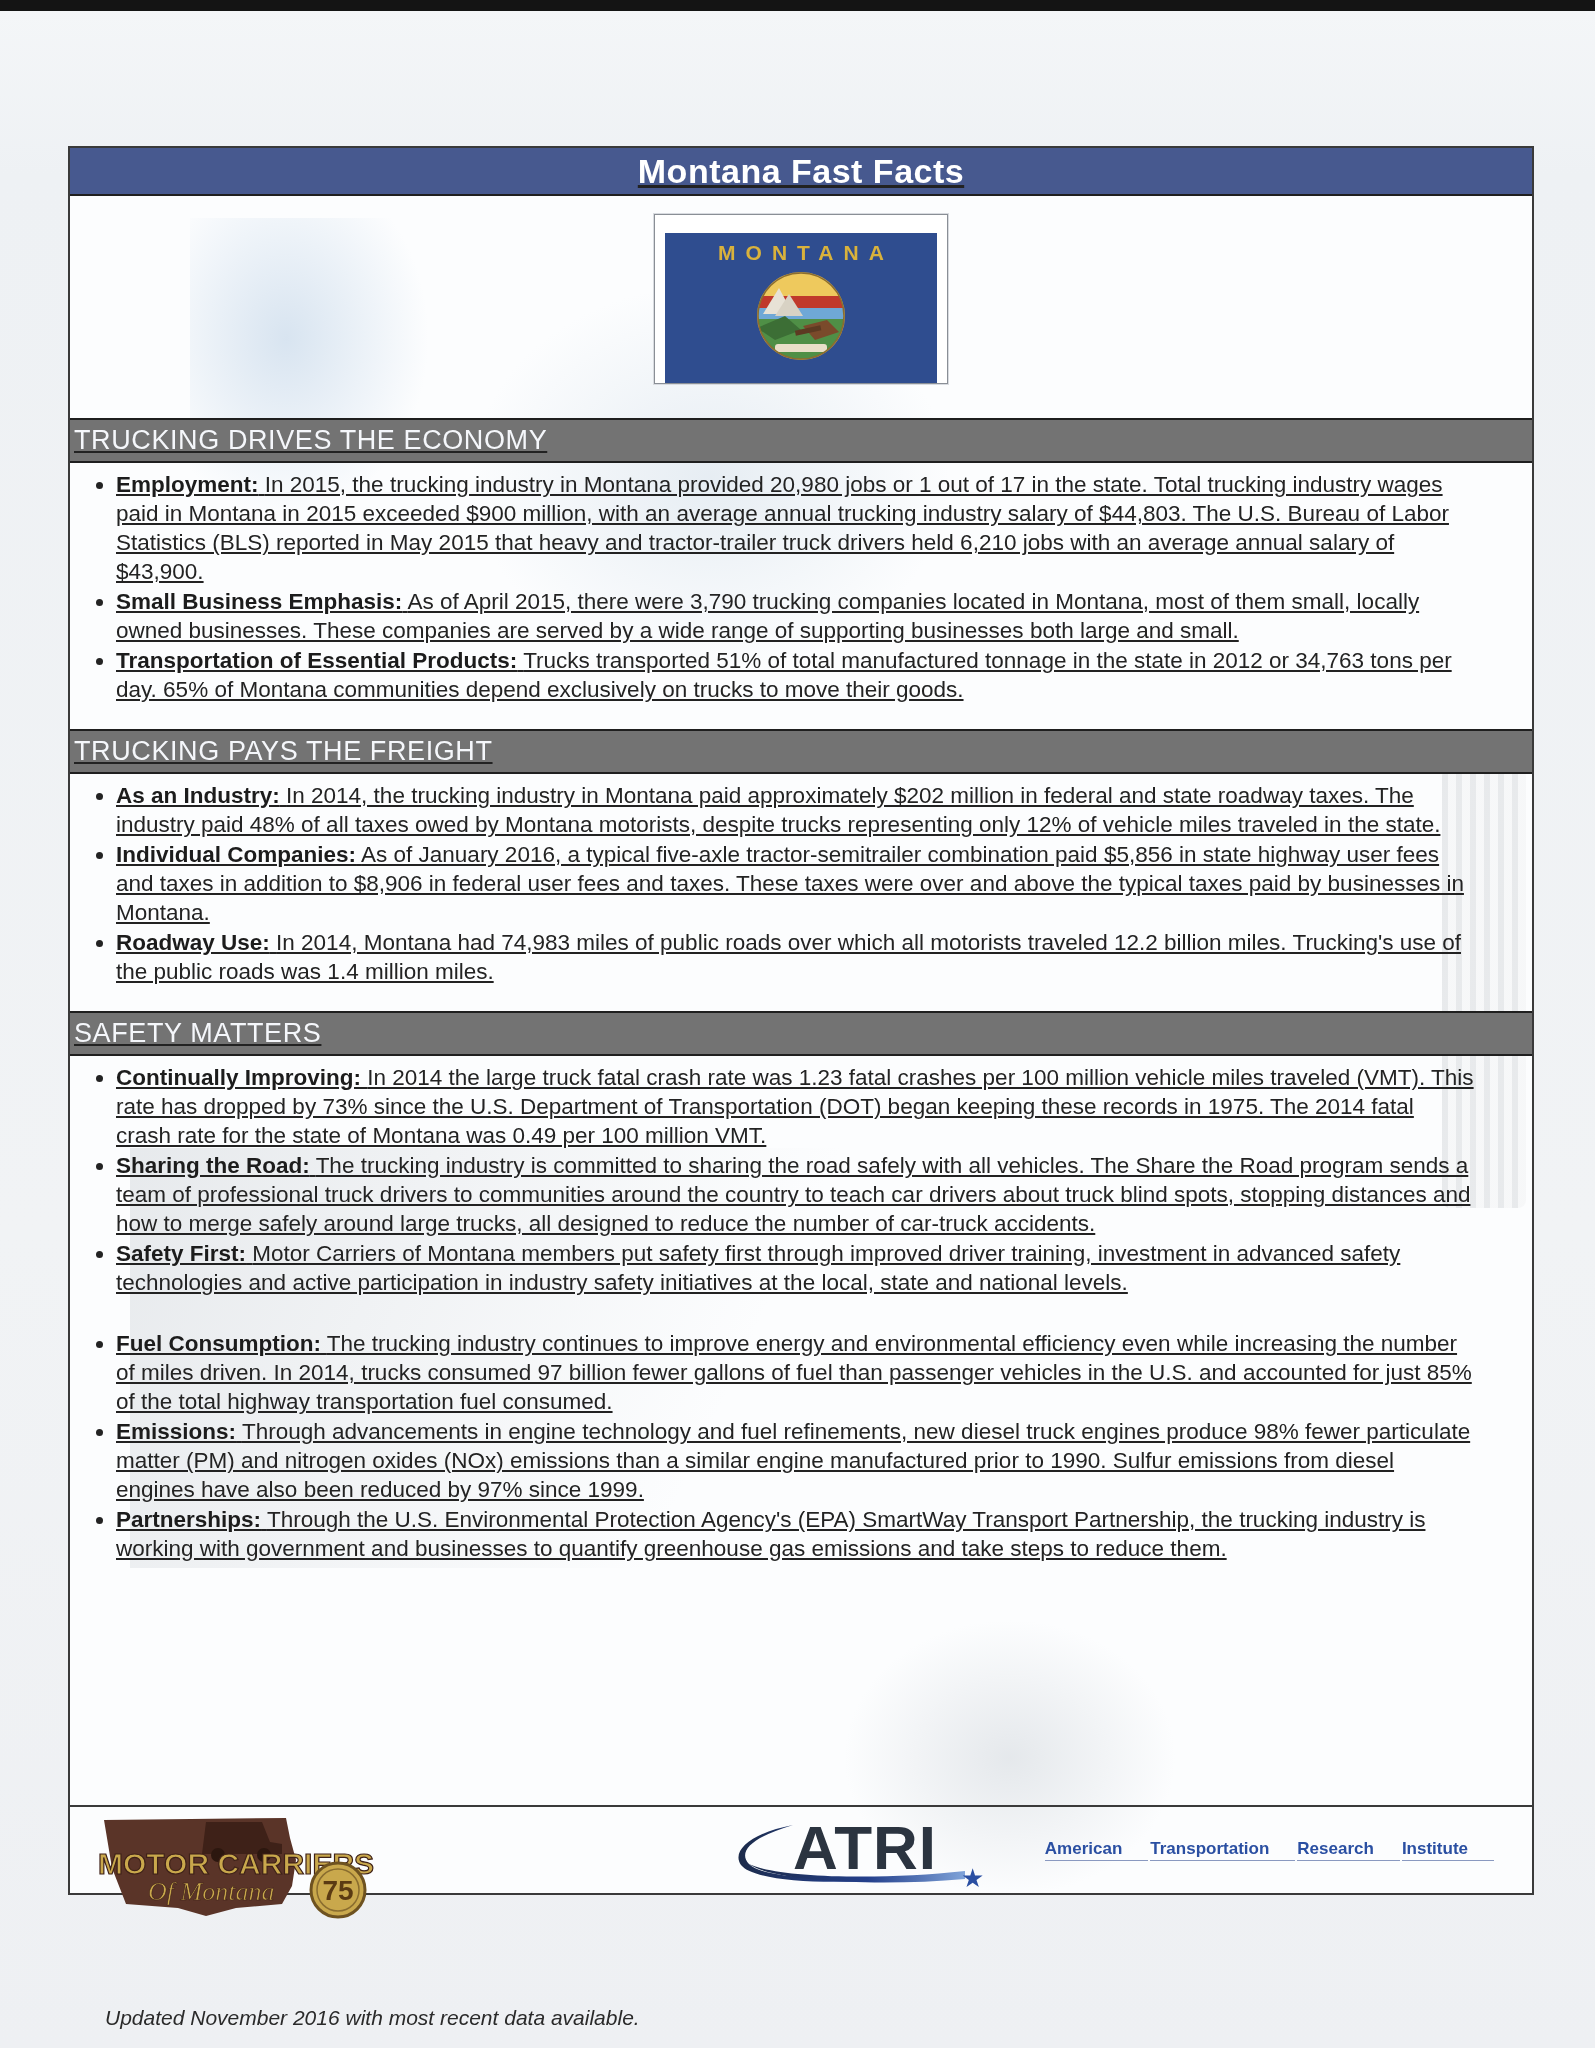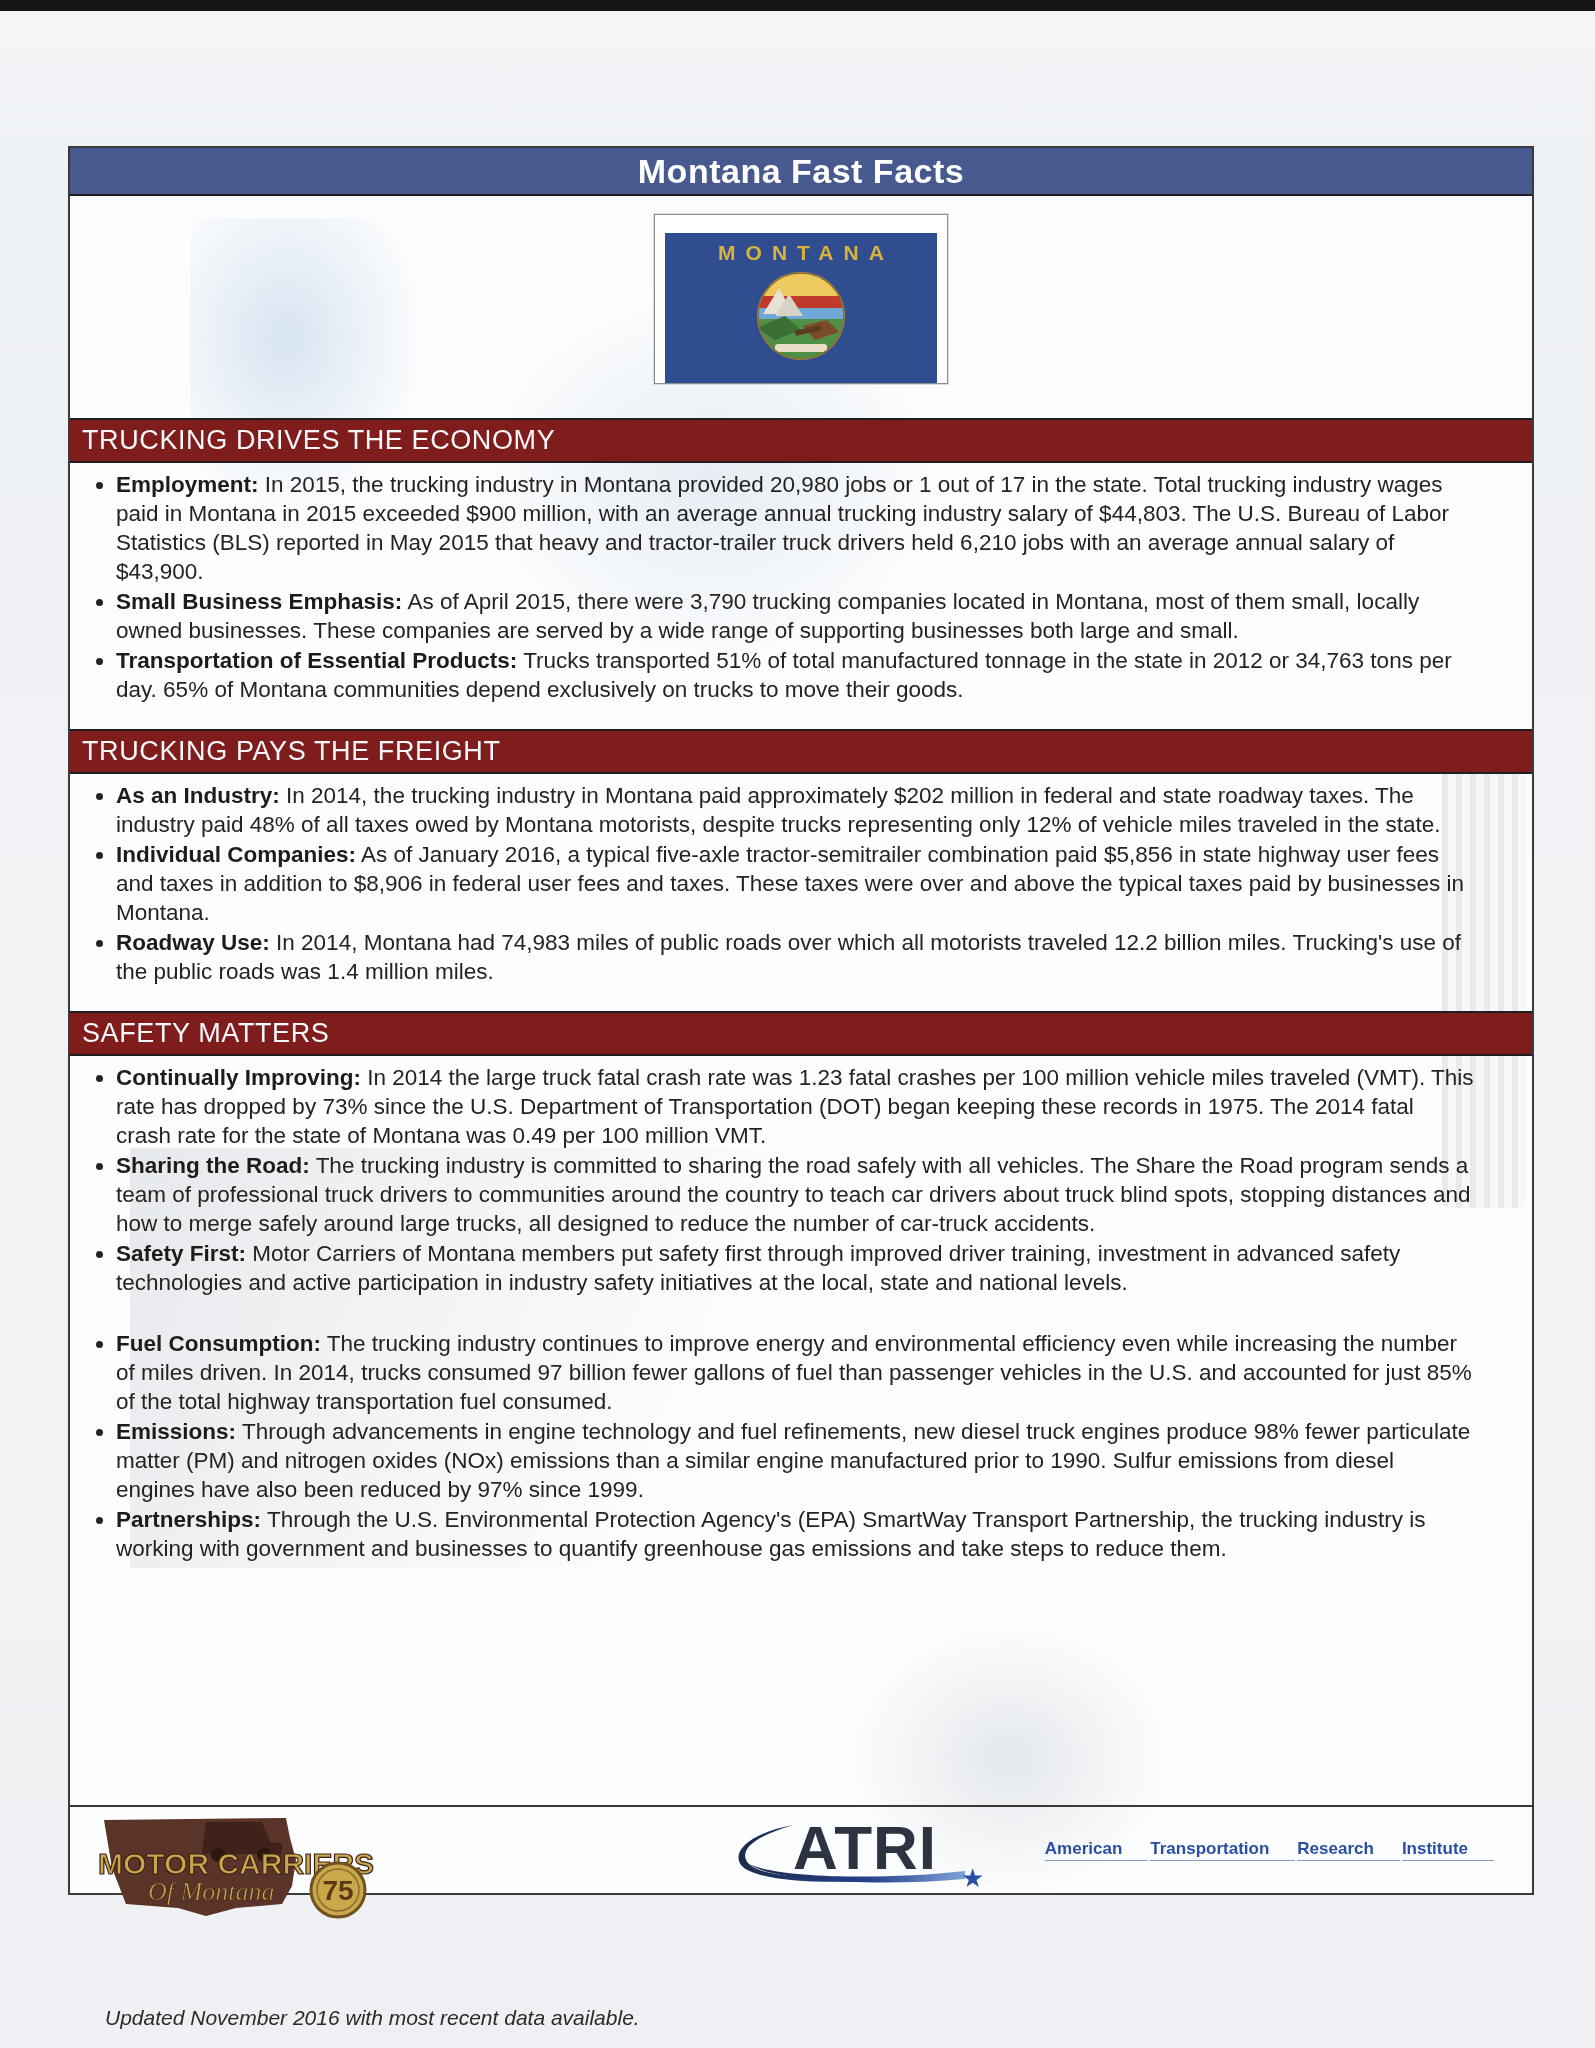--- a/index.html
+++ b/index.html
@@ -9,21 +9,21 @@
     font-family:"Liberation Sans","DejaVu Sans",sans-serif;
     color:#222;overflow:hidden;
   }
   .scan-strip{position:absolute;top:0;left:0;width:100%;height:11px;background:#141414;}
   .page-sheet{
     position:absolute;left:0;top:11px;width:1595px;height:2037px;
     background:linear-gradient(180deg,#f4f6f8 0%,#eef1f4 8%,#f1f3f5 60%,#eef0f3 100%);
   }
   .doc-box{
     position:absolute;left:68px;top:135px;width:1462px;height:1745px;
-    border:2px solid #3a3a3a;background:#fcfdfe;z-index:1;
+    border:2px solid #3a3a3a;background:#fcfdfe;z-index:1;text-decoration:underline;
   }
   .title-bar{
     height:46px;background:#47598f;border-bottom:2px solid #1f1f1f;
     display:flex;align-items:center;justify-content:center;
   }
   .title-bar .title{color:#fff;font-size:34px;font-weight:bold;letter-spacing:0.5px;}
   .flag-area{height:222px;position:relative;}
   .flag-frame{
     position:absolute;left:50%;top:18px;transform:translateX(-50%);
     width:292px;height:168px;background:#fff;border:1px solid #8a8f96;
@@ -31,23 +31,23 @@
   }
   .flag{
     width:272px;height:150px;background:#2f4d8f;position:relative;
     display:flex;align-items:center;justify-content:center;
   }
   .flag-word{
     position:absolute;top:8px;left:0;right:0;text-align:center;
     color:#d9b23c;font-size:21px;font-weight:bold;letter-spacing:10px;text-indent:10px;
   }
   .section-header{
-    height:41px;background:#7f1d1d;border-top:2px solid #1f1f1f;border-bottom:2px solid #1f1f1f;
+    height:41px;background:#737373;border-top:2px solid #1f1f1f;border-bottom:2px solid #1f1f1f;
     display:flex;align-items:center;color:#f5f7fb;font-size:27px;letter-spacing:0.6px;
-    padding-left:12px;position:relative;z-index:2;
+    padding-left:4px;position:relative;z-index:2;
   }
   .section-body{padding:7px 58px 24px 18px;position:relative;z-index:2;}
   .section-body ul{margin:0;padding-left:28px;}
   .section-body li{
     font-size:22.5px;line-height:29px;color:#232323;margin:0 0 1px 0;
   }
   .lead{font-weight:bold;color:#1c1c1c;}
   .logo-row{
     position:absolute;left:0;right:0;bottom:0;height:86px;border-top:2px solid #3a3a3a;
     display:flex;align-items:center;justify-content:space-between;padding:0 16px;

